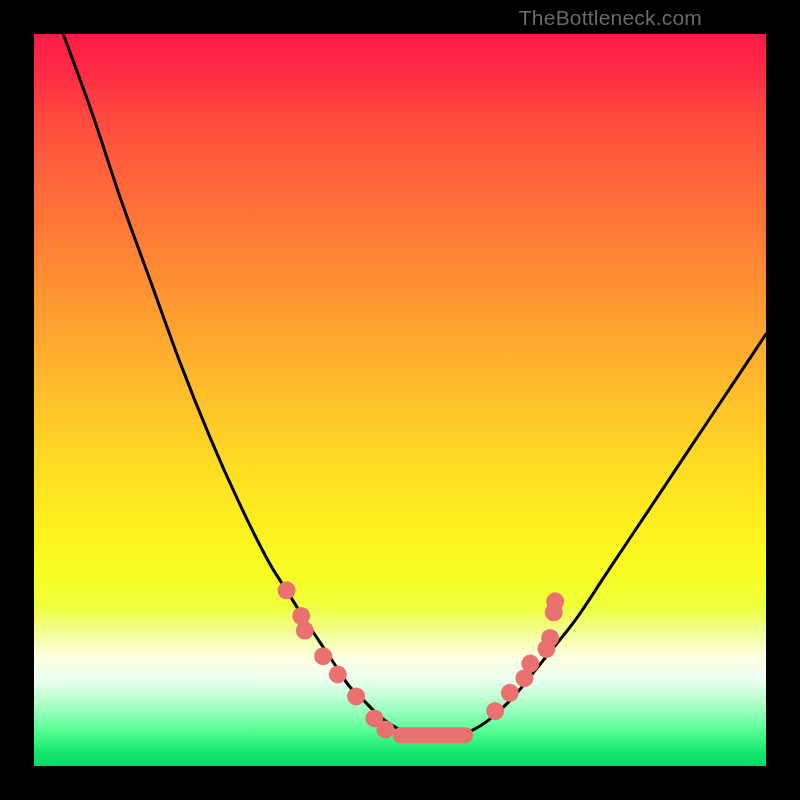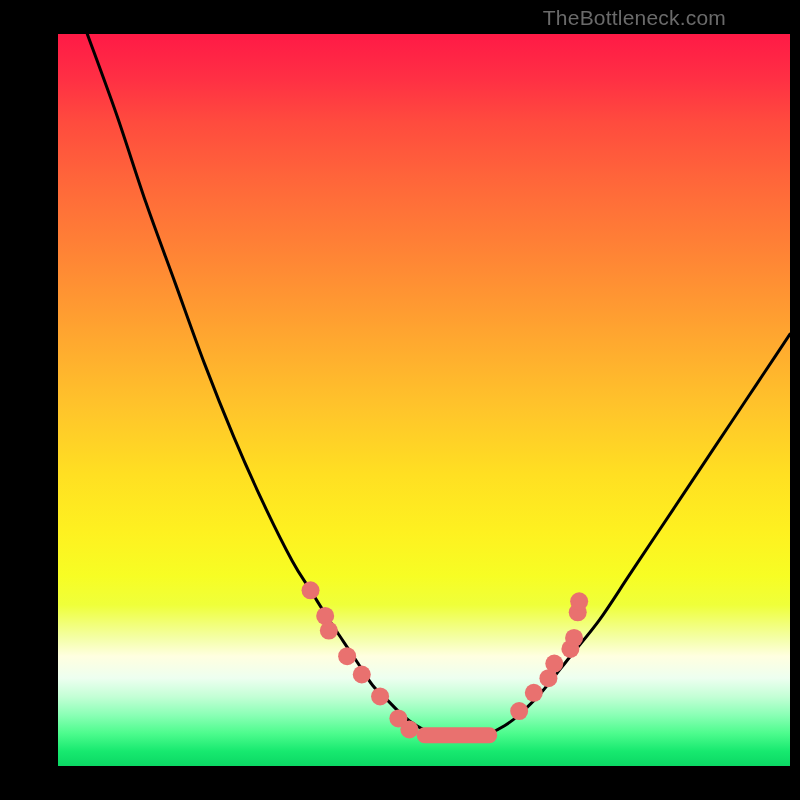--- a/index.html
+++ b/index.html
@@ -11,21 +11,20 @@
     overflow: hidden;
     font-family: Arial, Helvetica, sans-serif;
   }
   .frame {
     position: absolute;
     top: 0;
     left: 0;
     width: 712px;
     height: 800px;
     background: #000;
-    margin-left: 24px;
   }
   .plot {
     position: absolute;
     top: 34px;
     left: 34px;
     width: 732px;
     height: 732px;
     overflow: hidden;
   }
   .gradient {

